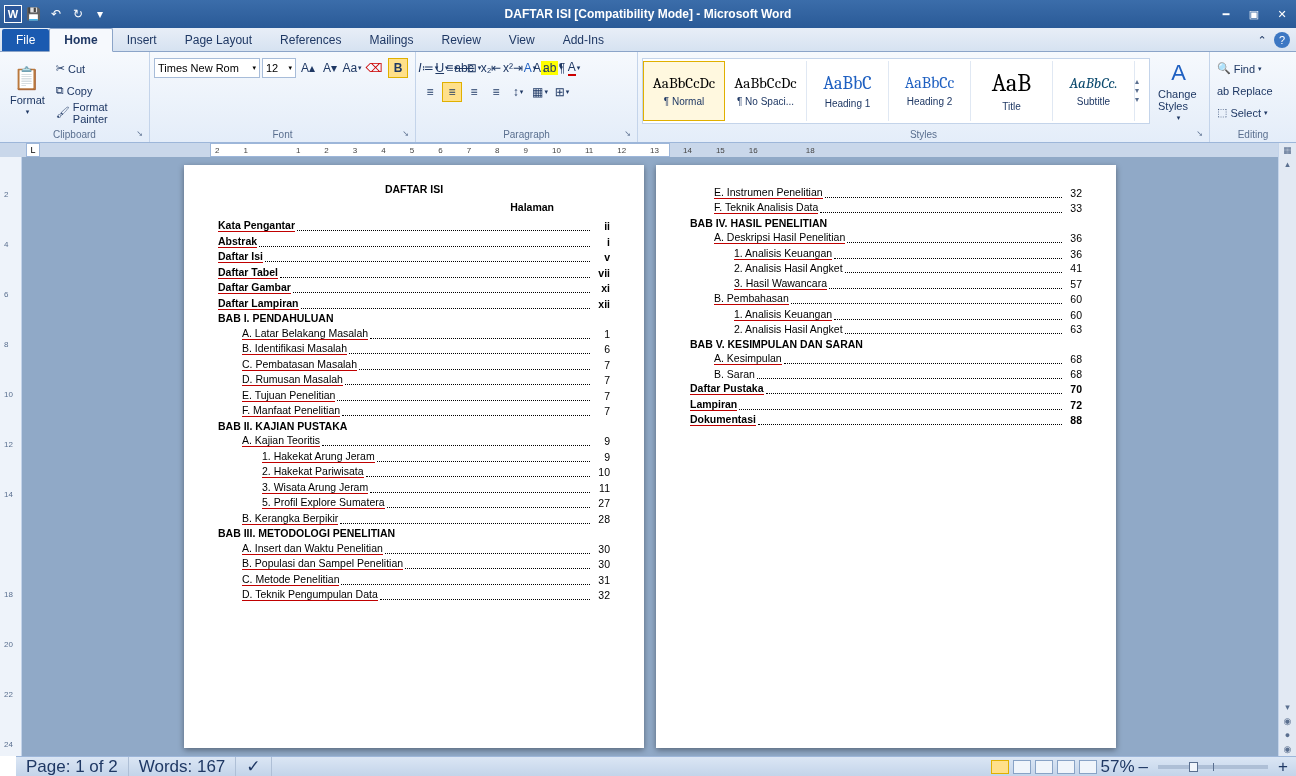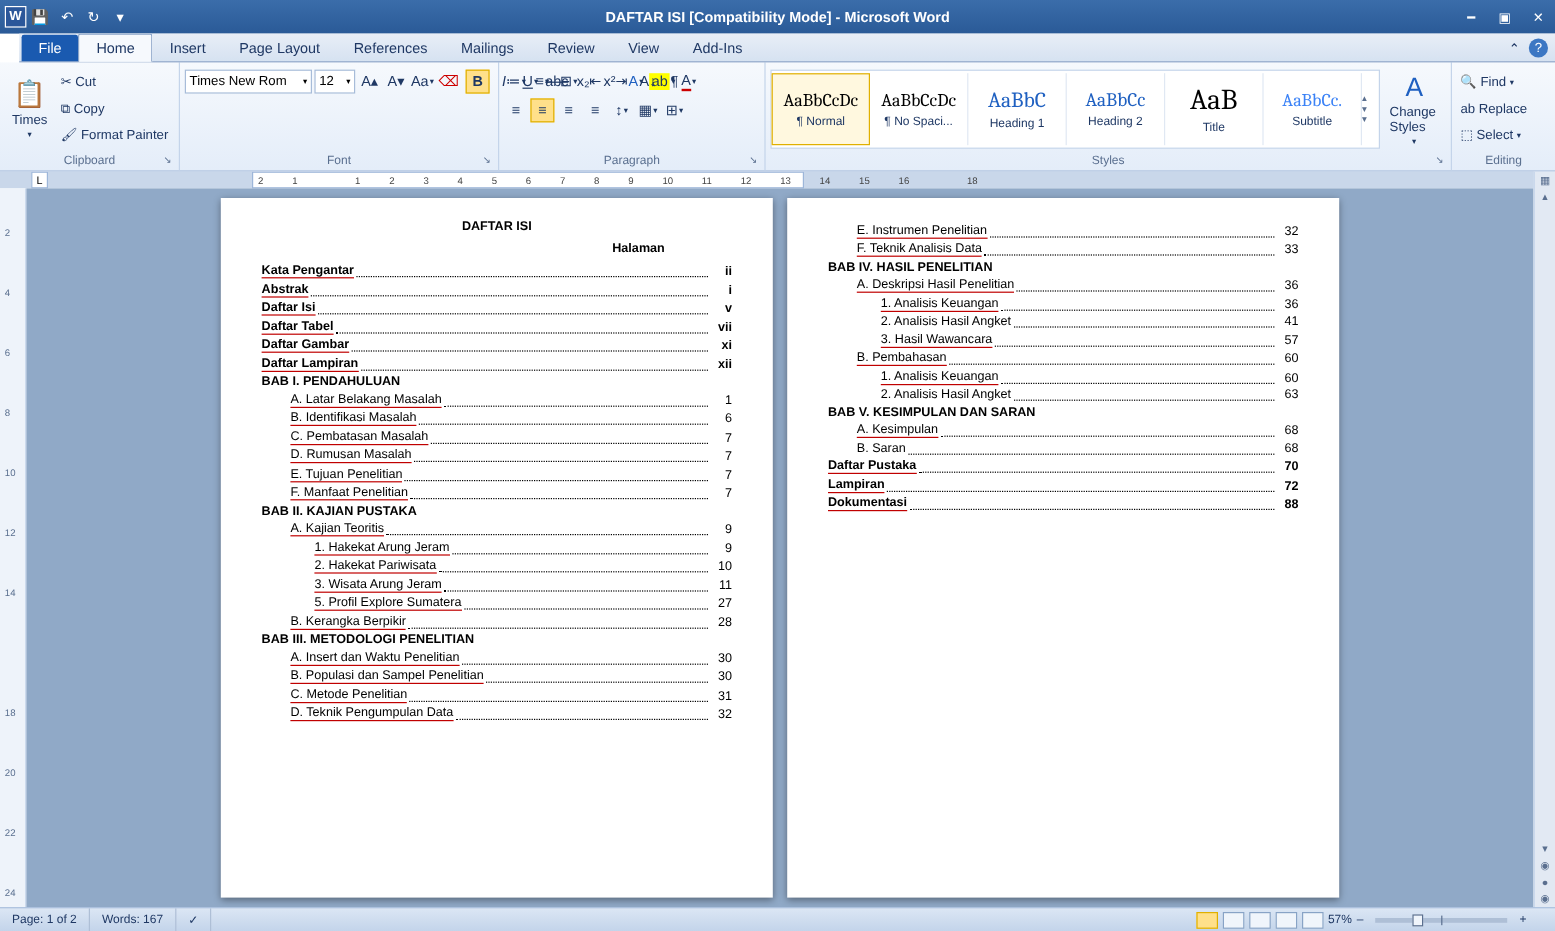--- a/index.html
+++ b/index.html
@@ -4,24 +4,24 @@
 <style>
 * { box-sizing: border-box; margin: 0; padding: 0; font-family: "Segoe UI", Tahoma, sans-serif; }
 body { background: #fff; overflow: hidden; width: 1296px; height: 776px; position: relative; }
 .titlebar { height: 28px; background: linear-gradient(#3b6daa,#2a5a97); display: flex; align-items: center; color: #fff; font-size: 12px; position: relative; }
 .qat { display: flex; align-items: center; gap: 2px; padding: 0 4px; }
 .qat span { width: 20px; height: 20px; display:flex;align-items:center;justify-content:center; font-size:12px; color:#fff; }
 .qat .wicon { background:#2b579a; border:1px solid #fff; font-weight:bold; font-size:11px; width:18px;height:18px;}
 .title-text { position:absolute; left:50%; transform:translateX(-50%);font-weight:bold; }
 .wcontrols { margin-left:auto; display:flex; }
 .wcontrols span { width:28px; height:20px; display:flex;align-items:center;justify-content:center; color:#fff; font-size:11px;}
-.tabbar { height: 24px; background: linear-gradient(#e8eef7,#d6e2f1); display:flex; align-items:flex-end; border-bottom:1px solid #8ba4c8; padding-left:2px; position:relative;margin-left:16px;}
+.tabbar { height: 24px; background: linear-gradient(#e8eef7,#d6e2f1); display:flex; align-items:flex-end; border-bottom:1px solid #8ba4c8; padding-left:2px; position:relative;}
 .tab { padding: 4px 14px 4px; font-size:12px; color:#1f3864; cursor:default; }
 .tab.file { background:#1a5ab0; color:#fff; border-radius:2px 2px 0 0;}
-.tab.active { background:#f6f9fd; border:1px solid #8ba4c8; border-bottom:1px solid #f6f9fd; border-radius:2px 2px 0 0; margin-bottom:-1px;}
+.tab.active { background:#f6f9fd; border:1px solid #8ba4c8; border-bottom:1px solid #f6f9fd; border-radius:2px 2px 0 0; margin-bottom:-1px;font-weight:bold;}
 .tabbar .help { position:absolute; right:6px; top:4px; display:flex; gap:4px; }
 .tabbar .help span { width:16px;height:16px; font-size:11px; color:#1f3864; display:flex;align-items:center;justify-content:center;}
 .tabbar .help .q { background:#3c77c3; color:#fff; border-radius:50%; }
 .ribbon { height: 91px; background: linear-gradient(#f6f9fd,#e4edf9); border-bottom:1px solid #9db6d9; display:flex; }
 .group { border-right:1px solid #c4d4ea; display:flex; flex-direction:column; padding:2px 4px 0; }
 .group-body { flex:1; display:flex; align-items:center; gap:2px; }
 .group-label { font-size:10px; color:#5a6f8f; text-align:center; padding:2px 0; position:relative; }
 .group-label .dlg { position:absolute; right:2px; top:2px; font-size:8px; color:#5a6f8f; }
 .bigbtn { display:flex; flex-direction:column; align-items:center; justify-content:center; padding:2px 6px; font-size:11px; color:#1f3864; gap:2px;}
 .bigbtn .ico { font-size:22px; }
@@ -29,40 +29,40 @@
 .col .row { display:flex; align-items:center; gap:3px; height:20px; padding:0 3px;}
 .fontbox { border:1px solid #a7bcd9; background:#fff; height:20px; font-size:11px; padding:0 3px; display:flex; align-items:center; justify-content:space-between; gap:4px;}
 .smbtn { width:20px; height:20px; border:1px solid transparent; display:flex; align-items:center; justify-content:center; font-size:12px; color:#1f3864; }
 .smbtn.on { background:#ffe08a; border:1px solid #e0b000; }
 .smbtn .tri { font-size:7px; margin-left:1px; color:#1f3864;}
 .stylebox { display:flex; align-items:center; border:1px solid #c4d4ea; background:#fff; height:66px;}
 .styleitem { width:82px; height:60px; border-right:1px solid #e0e8f3; display:flex; flex-direction:column; align-items:center; justify-content:center; font-size:10px; color:#1f3864; }
 .styleitem .prev { font-family:"Cambria",serif; font-size:15px; color:#000; margin-bottom:4px;}
 .styleitem.sel { border:1px solid #e0b000; background:#fff8df; }
 .styleitem .blue { color:#1f60c1; }
-.styleitem .gray { color:#3b82f6; }
+.styleitem .gray { color:#0c4a6e; font-style:italic;}
 .ruler-v { position:absolute; left:0; top:157px; width:22px; bottom:20px; background:#eef3fa; border-right:1px solid #c4d4ea; font-size:8px; color:#5a6f8f;}
 .ruler-h-wrap { height:14px; background:#c9d7ea; display:flex; align-items:center; padding-left:22px;}
 .ruler-h { background:#fff; height:14px; margin-left:170px; width:460px; border:1px solid #9db6d9; font-size:8px; color:#444; display:flex; align-items:center; padding:0 4px; gap:24px;}
 .L { width:14px;height:14px; background:#fff; border:1px solid #9db6d9; margin-left:4px; font-size:9px; display:flex;align-items:center;justify-content:center;}
 .workarea { position:absolute; left:22px; right:18px; top:157px; bottom:20px; background:#90a9c7; overflow:hidden; display:flex; gap:12px; padding:8px 60px; justify-content:center;}
 .page { background:#fff; width:460px; height:100%; box-shadow:0 2px 6px rgba(0,0,0,.4); padding:18px 34px; font-family:"Times New Roman",serif; font-size:10.5px; color:#000;}
 .toc-title { text-align:center; font-weight:bold; margin-bottom:6px;}
 .toc-hal { text-align:right; font-weight:bold; margin-bottom:6px; padding-right:56px;}
 .toc-row { display:flex; align-items:flex-end; margin:2.5px 0; }
 .toc-row .t { white-space:nowrap; }
 .toc-row .dots { flex:1; border-bottom:1px dotted #000; margin:0 2px; position:relative; top:-1px;}
 .toc-row .pg { white-space:nowrap; min-width:18px; text-align:right;}
 .toc-row.bold { font-weight:bold; }
 .toc-row.ind1 { padding-left:24px; }
 .toc-row.ind2 { padding-left:44px; }
 .sq { border-bottom:1px solid #c00000; }
-.statusbar { position:absolute; left:0; right:0; bottom:0; height:20px; background:linear-gradient(#dbe6f4,#c3d4ea); border-top:1px solid #9db6d9; display:flex; align-items:center; font-size:10px; color:#1f3864; }
+.statusbar { position:absolute; left:16px; right:0; bottom:0; height:20px; background:linear-gradient(#dbe6f4,#c3d4ea); border-top:1px solid #9db6d9; display:flex; align-items:center; font-size:17px; color:#1f3864; }
 .statusbar .seg { padding:0 10px; border-right:1px solid #aebfd6; height:100%; display:flex; align-items:center;}
-.statusbar .right { margin-left:auto; display:flex; align-items:center; gap:4px; padding-right:24px;justify-content:space-between;}
+.statusbar .right { margin-left:auto; display:flex; align-items:center; gap:4px; padding-right:8px;justify-content:space-between;}
 .viewbtn { width:18px;height:14px; border:1px solid #88a3c6; background:#f0f5fb; }
 .viewbtn.on { background:#ffe08a; border-color:#e0b000;}
 .slider { width:110px; height:4px; background:#aebfd6; position:relative; margin:0 6px;}
 .slider .tick { position:absolute; left:50%; top:-2px; width:1px; height:8px; background:#5a6f8f;}
 .slider .thumb { position:absolute; left:28%; top:-3px; width:9px; height:10px; background:#f0f5fb; border:1px solid #5a6f8f;}
 .scroll-v { position:absolute; right:0; top:143px; bottom:20px; width:18px; background:#e2e9f3; border-left:1px solid #c4d4ea; display:flex; flex-direction:column; align-items:center; font-size:9px; color:#5a6f8f;}
 .scroll-v span { padding:2px 0;}
 .ruler-v .rn { position:absolute; left:4px; font-size:8px;}
 </style>
 </head>
@@ -98,21 +98,21 @@
     <span>⌃</span>
     <span class="q">?</span>
   </div>
 </div>
 
 <div class="ribbon">
   <div class="group" style="width:150px">
     <div class="group-body">
       <div class="bigbtn">
           <span class="ico">📋</span>
-          <span>Times</span>
+          <span>Format</span>
           <span style="font-size:7px">▾</span>
         </div>
       <div class="col">
         <div class="row">
             <span>✂</span>
             <span>Cut</span>
           </div>
         <div class="row">
             <span>⧉</span>
             <span>Copy</span>

